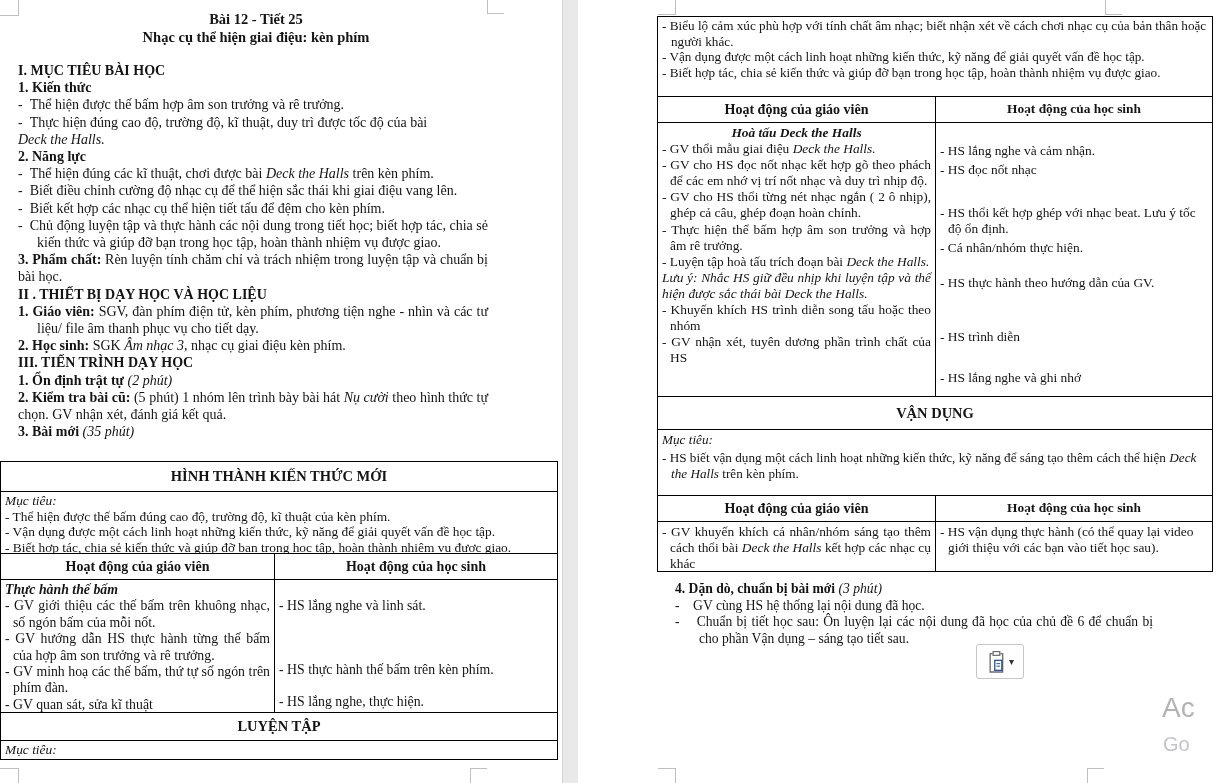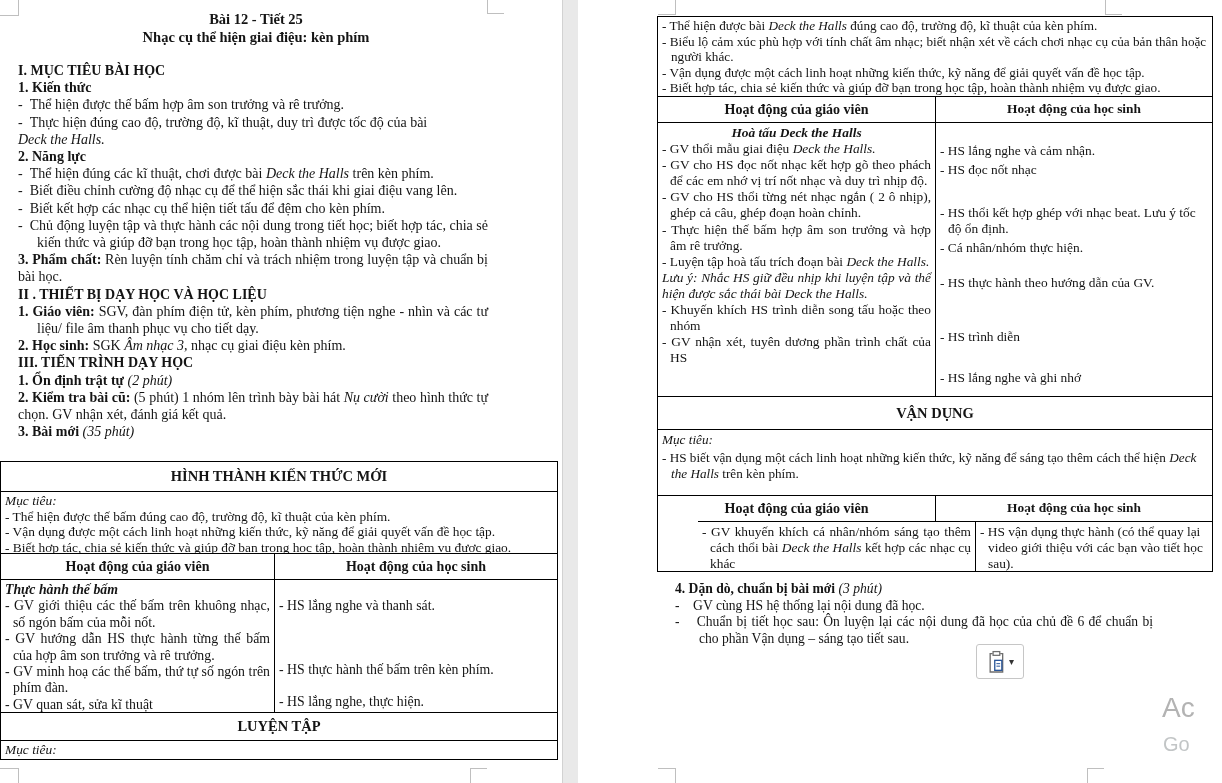--- a/index.html
+++ b/index.html
@@ -121,34 +121,33 @@
     </div>
     <div class="row crow" style="height:133px;">
       <div class="lcell body-l">
         <p class="bi">Thực hành thế bấm</p>
         <p class="b">- GV giới thiệu các thế bấm trên khuông nhạc, số ngón bấm của mỗi nốt.</p>
         <p class="b">- GV hướng dẫn HS thực hành từng thế bấm của hợp âm son trưởng và rê trưởng.</p>
         <p class="b">- GV minh hoạ các thế bấm, thứ tự số ngón trên phím đàn.</p>
         <p class="b">- GV quan sát, sửa kĩ thuật</p>
       </div>
       <div class="rcell" style="font-size:13.8px;line-height:16.4px;">
-        <p class="hsl" style="top:18px;">- HS lắng nghe và thanh sát.</p>
+        <p class="hsl" style="top:18px;">- HS lắng nghe và linh sát.</p>
         <p class="hsl" style="top:82px;">- HS thực hành thế bấm trên kèn phím.</p>
         <p class="hsl" style="top:114px;">- HS lắng nghe, thực hiện.</p>
       </div>
     </div>
     <div class="row center bold" style="height:28px;font-size:14.5px;">LUYỆN TẬP</div>
     <div class="row" style="height:19px;padding:1px 4px;font-size:13.4px;">
       <p class="it">Mục tiêu:</p>
     </div>
   </div>
 
   <div class="tbl t2">
     <div class="row first cont" style="height:79px;">
-      <p class="b"><span>- Thể hiện được bài  </span><span class="it">Deck the Halls</span><span> đúng cao độ, trường độ, kĩ thuật của kèn phím.</span></p>
       <p class="b">- Biểu lộ cảm xúc phù hợp với tính chất âm nhạc; biết nhận xét về cách chơi nhạc cụ của bản thân hoặc người khác.</p>
       <p class="b">- Vận dụng được một cách linh hoạt những kiến thức, kỹ năng để giải quyết vấn đề học tập.</p>
       <p class="b">- Biết hợp tác, chia sẻ kiến thức và giúp đỡ bạn trong học tập, hoàn thành nhiệm vụ được giao.</p>
     </div>
     <div class="row crow" style="height:26px;">
       <div class="hcell w">Hoạt động của giáo viên</div>
       <div class="hcell rcell" style="padding:0;">Hoạt động của học sinh</div>
     </div>
     <div class="row crow" style="height:274px;">
       <div class="lcell body-l">
@@ -174,21 +173,21 @@
     </div>
     <div class="row center bold" style="height:33px;font-size:14.5px;">VẬN DỤNG</div>
     <div class="row vdmt" style="height:66px;">
       <p class="it">Mục tiêu:</p>
       <p class="b" style="margin-top:2px;"><span>- HS biết vận dụng một cách linh hoạt những kiến thức, kỹ năng để sáng tạo thêm cách thể hiện </span><span class="it">Deck the Halls</span><span> trên kèn phím.</span></p>
     </div>
     <div class="row crow" style="height:26px;">
       <div class="hcell w">Hoạt động của giáo viên</div>
       <div class="hcell rcell" style="padding:0;">Hoạt động của học sinh</div>
     </div>
-    <div class="row crow" style="height:50px;margin-left:40px;">
+    <div class="row crow" style="height:50px;">
       <div class="lcell body-l">
         <p class="b"><span>- GV khuyến khích cá nhân/nhóm sáng tạo thêm cách thổi bài  </span><span class="it">Deck the Halls</span><span> kết hợp các nhạc cụ khác</span></p>
       </div>
       <div class="rcell">
         <p class="b">- HS vận dụng thực hành (có thể quay lại video giới thiệu với các bạn vào tiết học sau).</p>
       </div>
     </div>
   </div>
 
   <div class="abs dd">

